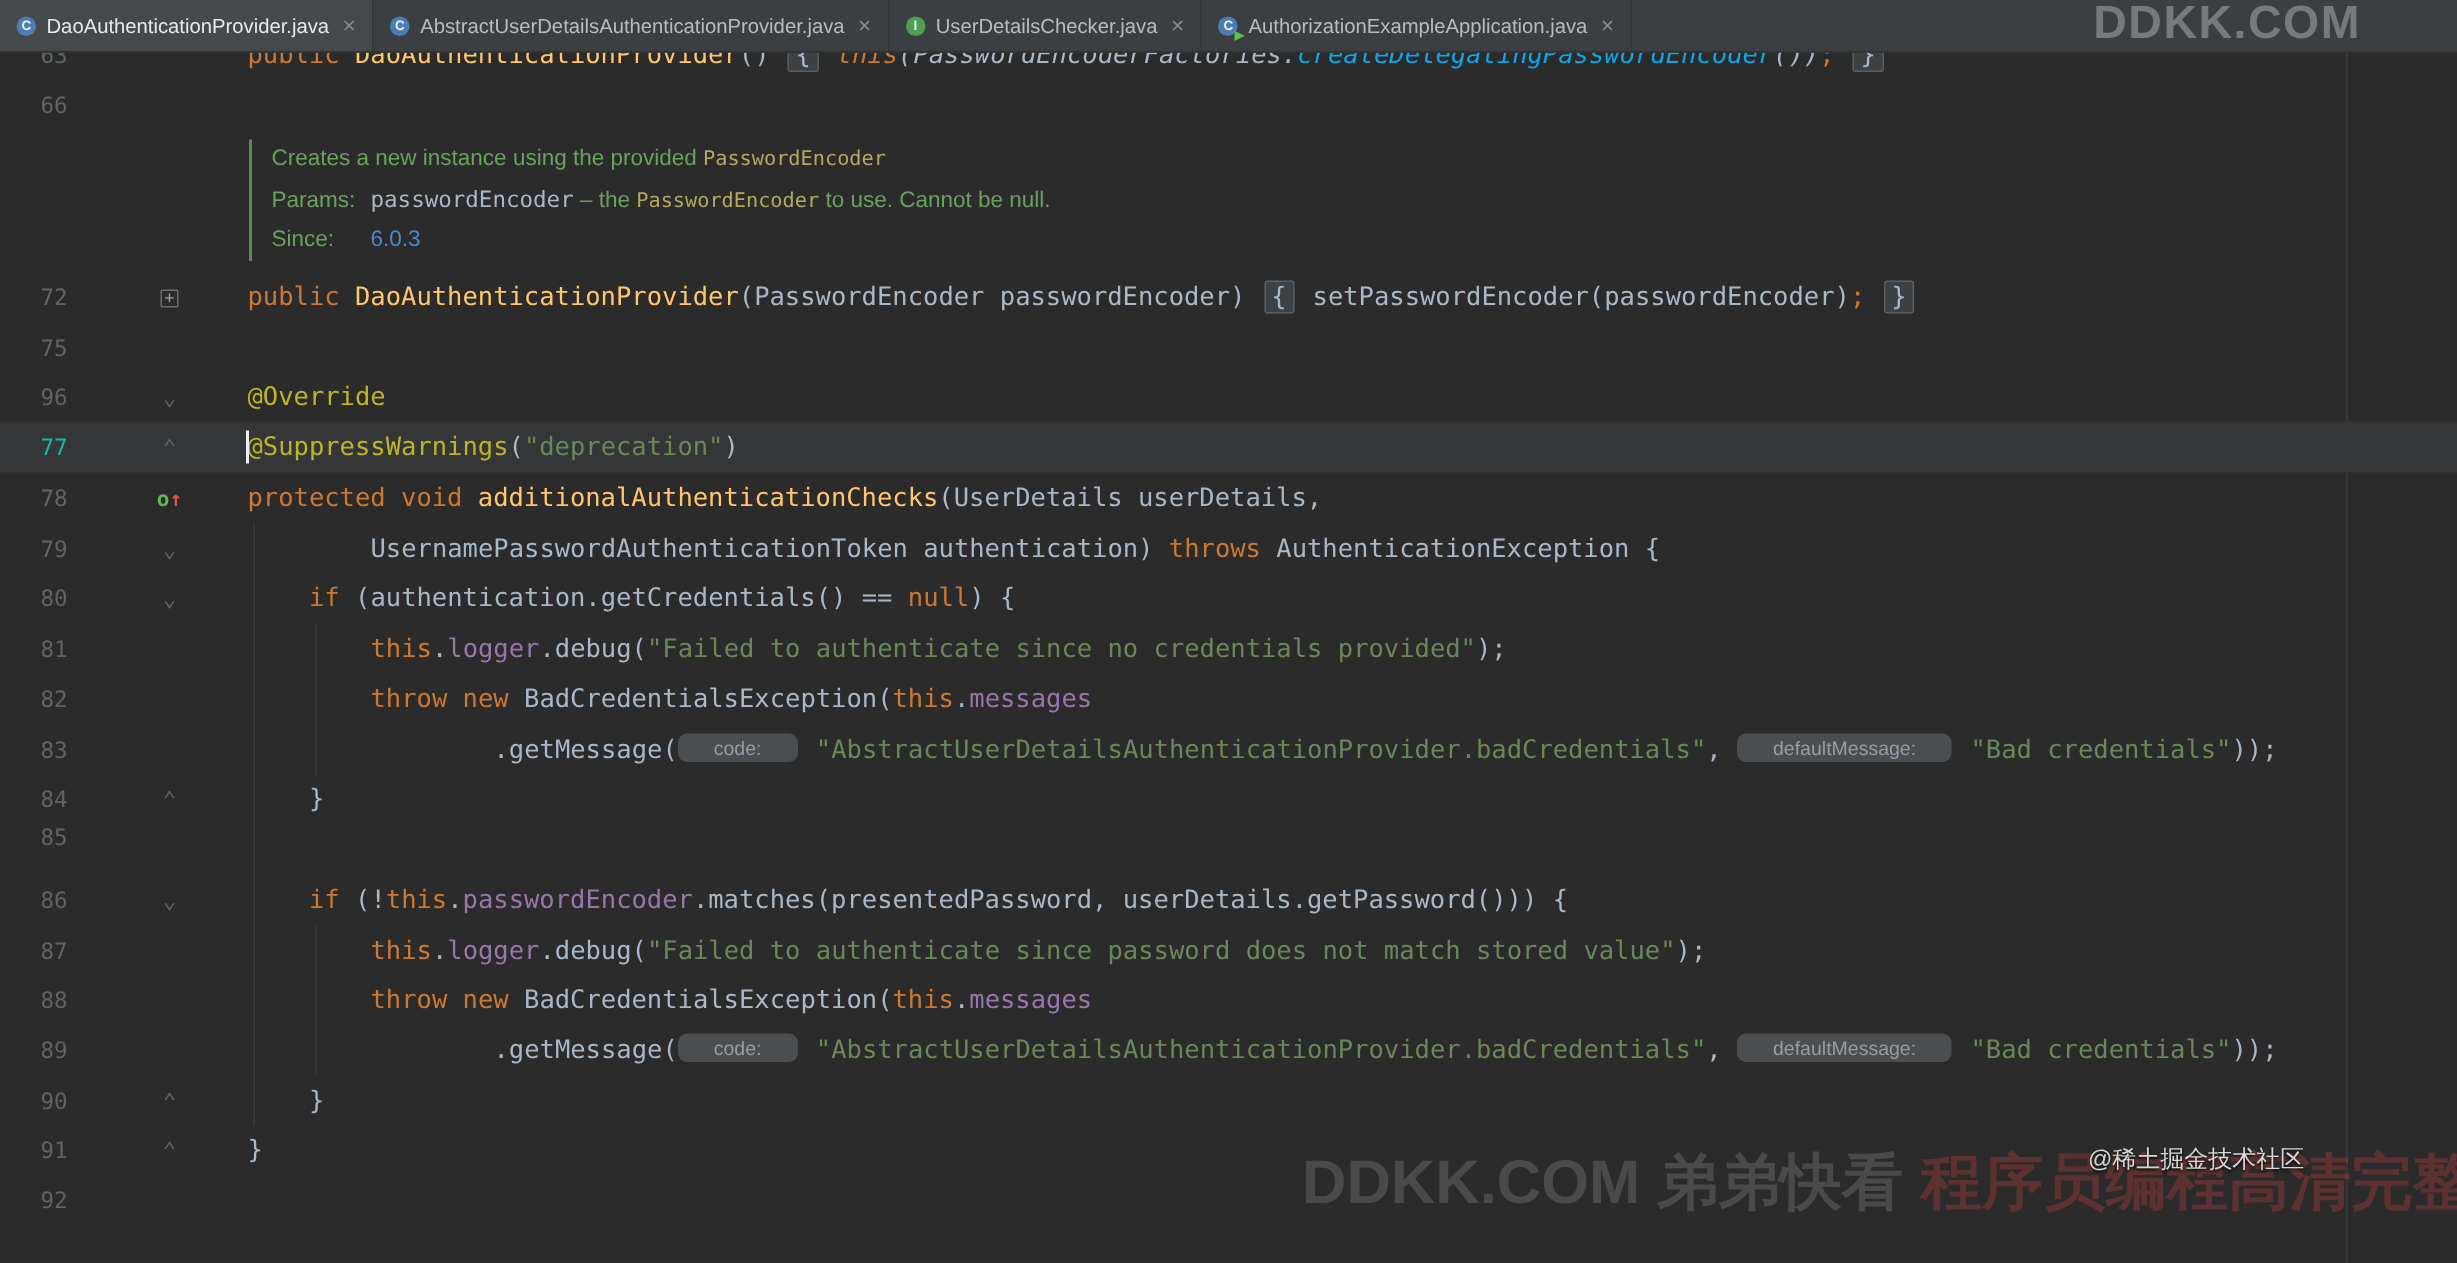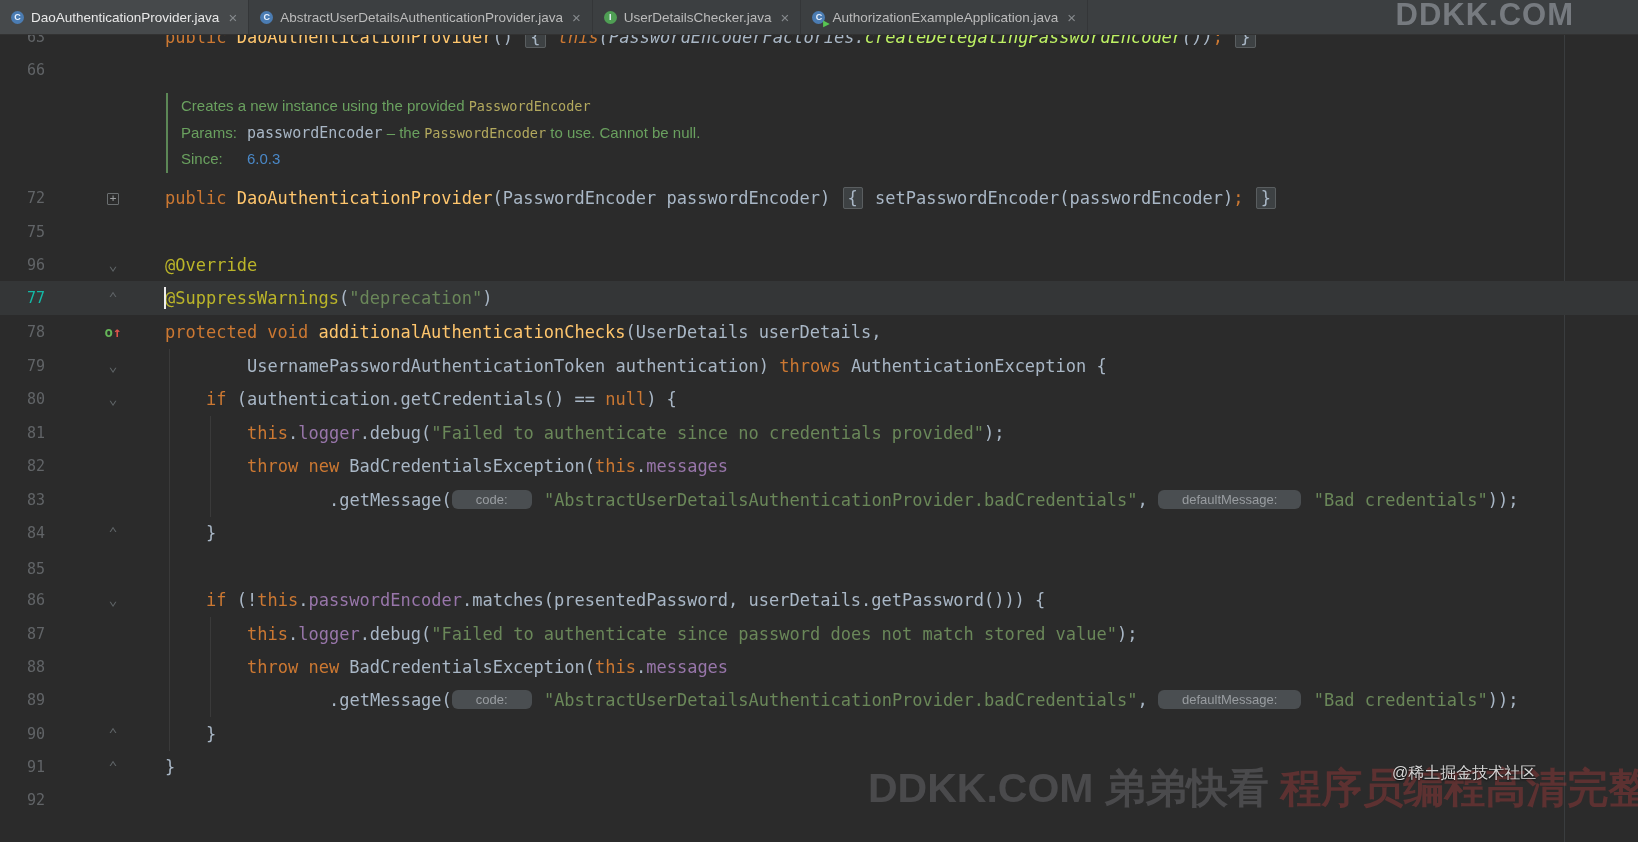--- a/index.html
+++ b/index.html
@@ -31,21 +31,21 @@
 
   
   .tk-kw{color:#CC7832}
   .tk-def{color:#A9B7C6}
   .tk-mth{color:#FFC66D}
   .tk-ann{color:#BBB529}
   .tk-str{color:#6A8759}
   .tk-fld{color:#9876AA}
   .tk-kwi{color:#CC7832;font-style:italic}
   .tk-defi{color:#A9B7C6;font-style:italic}
-  .tk-mthi{color:#bef264;font-style:italic}
+  .tk-mthi{color:#0ea5e9;font-style:italic}
   .tk-foldbox{border:1px solid #5A5E60;background:#3D4143;border-radius:2px;padding:0 4px;margin:0 2px}
   .tk-hint{display:inline-block;background:#4A4E51;color:#989CA0;font-family:"Liberation Sans",sans-serif;font-size:13px;line-height:19px;padding:0 24px;border-radius:6px;vertical-align:2px;margin-right:2px}
 
   
   .doc-block{position:absolute;left:166px;top:58px;border-left:2px solid #5C8756;padding-left:13px;font-size:15px;z-index:5}
   .doc-row{line-height:26.5px;white-space:pre}
   .tk-dtxt{color:#6AA15F}
   .tk-dlabel{display:inline-block;width:66px;color:#6AA15F}
   .tk-dcode{font-family:"DejaVu Sans Mono",monospace;font-size:13.5px;color:#B3A95E}
   .tk-dparam{font-family:"DejaVu Sans Mono",monospace;font-size:15px;color:#A9B7C6}
@@ -146,21 +146,21 @@
       </div>
       <div class="line" style="top: 448px;">
         <span class="num">83</span>
         <span class="ctext" style="left: 329px;"><span class="tk-def">.getMessage(</span><span class="tk-hint">code:</span><span class="tk-def"> </span><span class="tk-str">"AbstractUserDetailsAuthenticationProvider.badCredentials"</span><span class="tk-def">, </span><span class="tk-hint">defaultMessage:</span><span class="tk-def"> </span><span class="tk-str">"Bad credentials"</span><span class="tk-def">));</span></span>
       </div>
       <div class="line" style="top: 481px;">
         <span class="num">84</span>
         <span class="gicon">⌃</span>
         <span class="ctext" style="left: 206px;"><span class="tk-def">}</span></span>
       </div>
-      <div class="line" style="top: 517px;">
+      <div class="line" style="top: 506px;">
         <span class="num">85</span>
       </div>
       <div class="line" style="top: 548px;">
         <span class="num">86</span>
         <span class="gicon">⌄</span>
         <span class="ctext" style="left: 206px;"><span class="tk-kw">if</span><span class="tk-def"> (!</span><span class="tk-kw">this</span><span class="tk-def">.</span><span class="tk-fld">passwordEncoder</span><span class="tk-def">.matches(presentedPassword, userDetails.getPassword())) {</span></span>
       </div>
       <div class="line" style="top: 582px;">
         <span class="num">87</span>
         <span class="ctext" style="left: 247px;"><span class="tk-kw">this</span><span class="tk-def">.</span><span class="tk-fld">logger</span><span class="tk-def">.debug(</span><span class="tk-str">"Failed to authenticate since password does not match stored value"</span><span class="tk-def">);</span></span>

